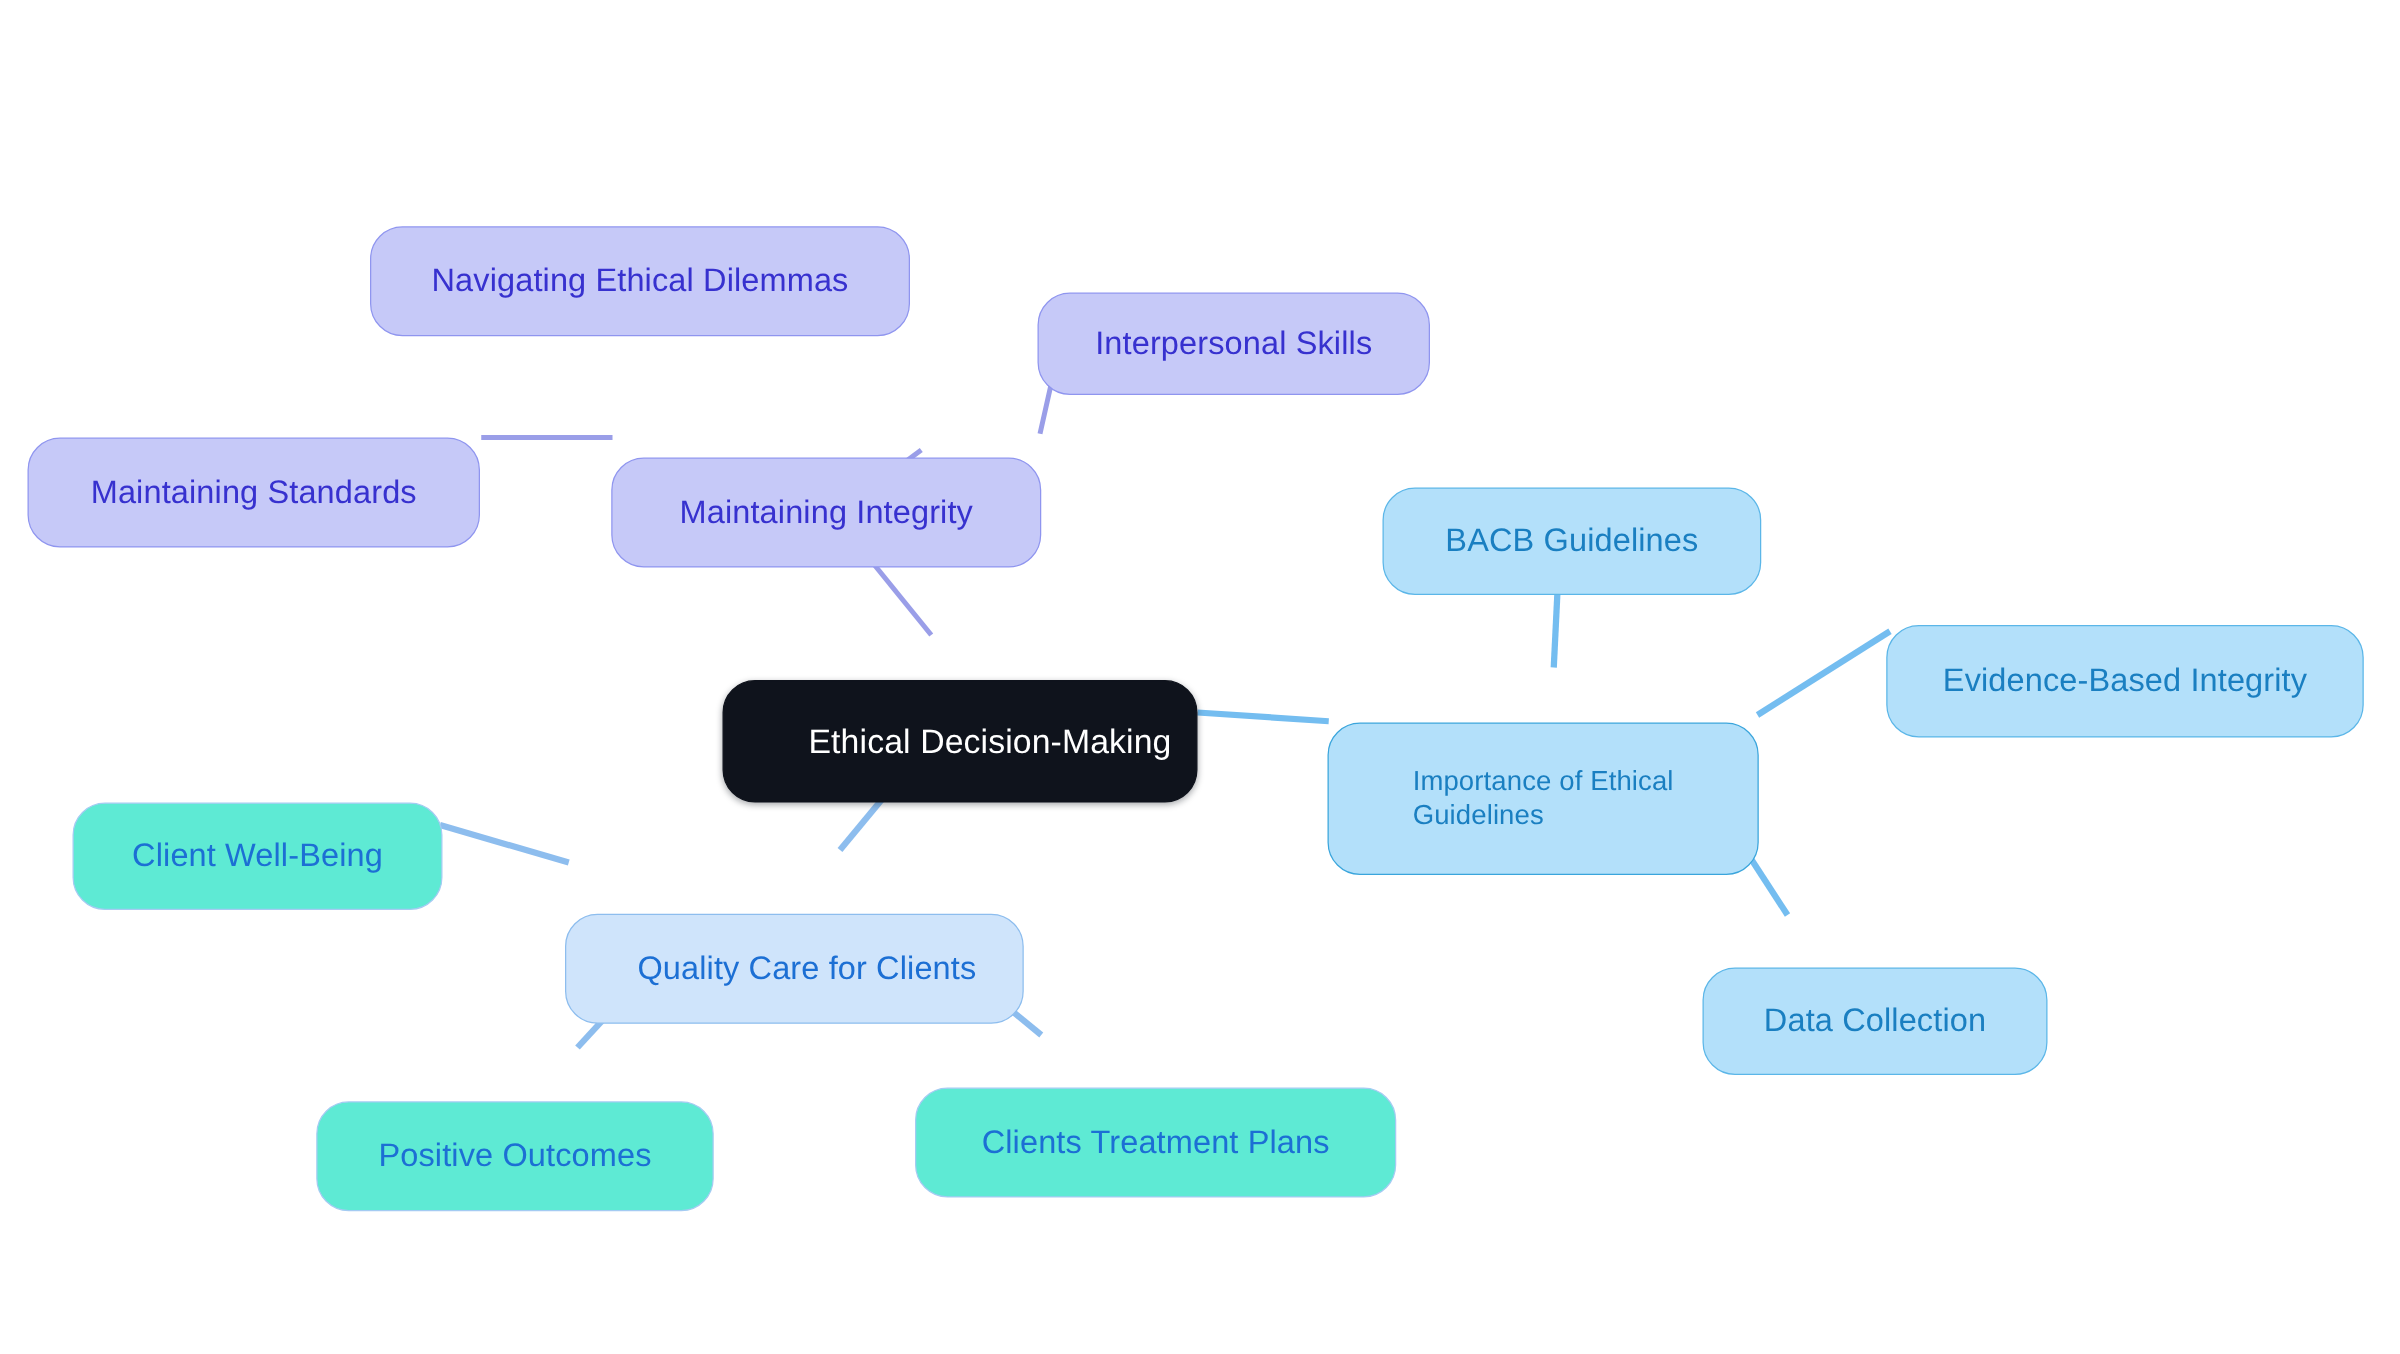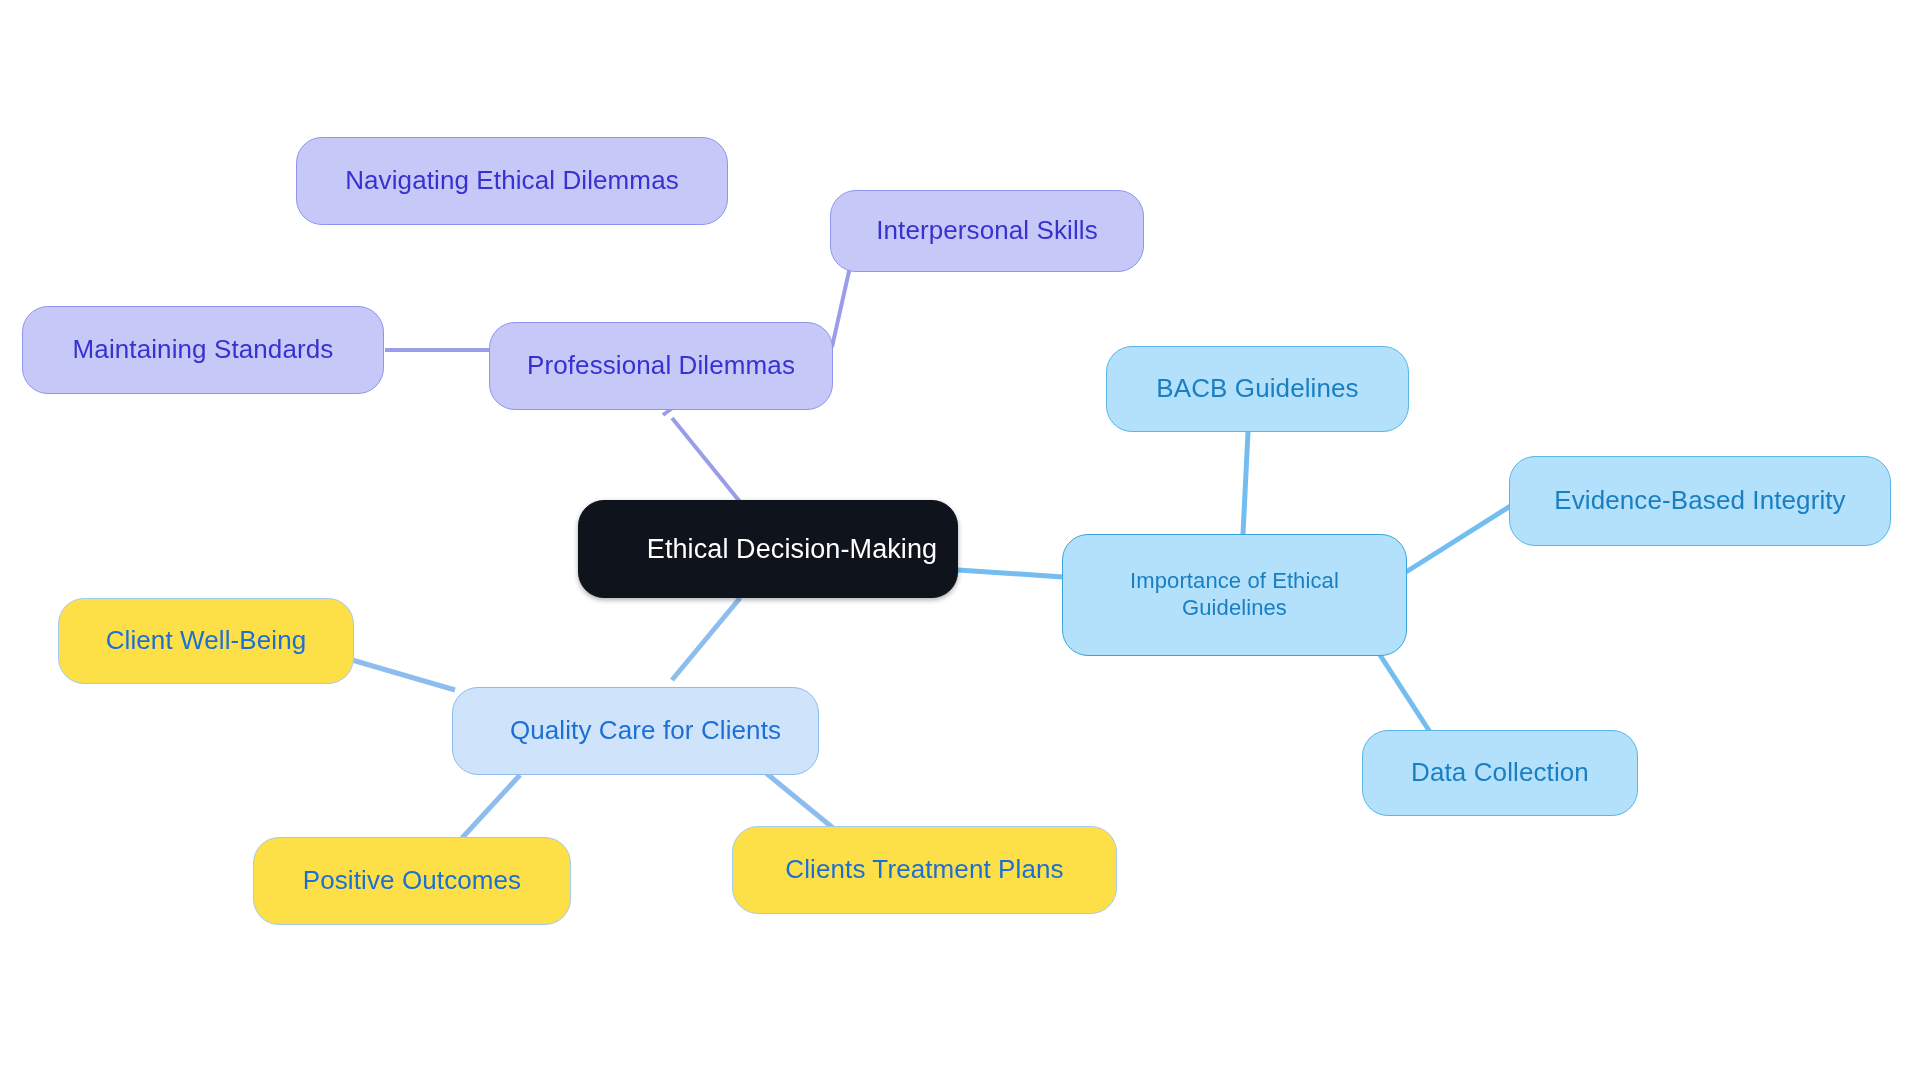--- a/index.html
+++ b/index.html
@@ -24,26 +24,27 @@
     inset: 0;
     width: 1920px;
     height: 1083px;
   }
   .node {
     position: absolute;
     box-sizing: border-box;
     display: flex;
     align-items: center;
     justify-content: center;
-    text-align: center;
+    text-align: left;
     border-style: solid;
     border-width: 1.6px;
     line-height: 1.22;
     white-space: pre-line;
     letter-spacing: 0.1px;
+    margin-top: 44px;
   }
   .node-root {
     background: #0f131c;
     border-color: #0f131c;
     color: #ffffff;
     border-radius: 26px;
     font-size: 27px;
     box-shadow: 0 2px 5px rgba(15,19,28,0.35);
     padding-left: 48px;
   }
@@ -77,21 +78,21 @@
   }
   .node-lightblue-branch {
     background: #cfe4fb;
     border-color: #8dbdee;
     color: #1c6fd4;
     border-radius: 26px;
     font-size: 26px;
     padding-left: 20px;
   }
   .node-lightblue-leaf {
-    background: #fde047;
+    background: #5eead4;
     border-color: #a4cbf2;
     color: #1c6fd4;
     border-radius: 26px;
     font-size: 26px;
   }
 </style>
 </head>
 <body>
 
 <div id="mindmap-root">
@@ -119,21 +120,21 @@
 
   <div class="node node-purple-leaf" style="left:830px; top:190px; width:314px; height:82px;">
     <span>Interpersonal Skills</span>
   </div>
 
   <div class="node node-purple-leaf" style="left:22px; top:306px; width:362px; height:88px;">
     <span>Maintaining Standards</span>
   </div>
 
   <div class="node node-purple-branch" style="left:489px; top:322px; width:344px; height:88px;">
-    <span>Professional Dilemmas</span>
+    <span>Maintaining Integrity</span>
   </div>
 
   <div class="node node-blue-leaf" style="left:1106px; top:346px; width:303px; height:86px;">
     <span>BACB Guidelines</span>
   </div>
 
   <div class="node node-blue-leaf" style="left:1509px; top:456px; width:382px; height:90px;">
     <span>Evidence-Based Integrity</span>
   </div>
 

